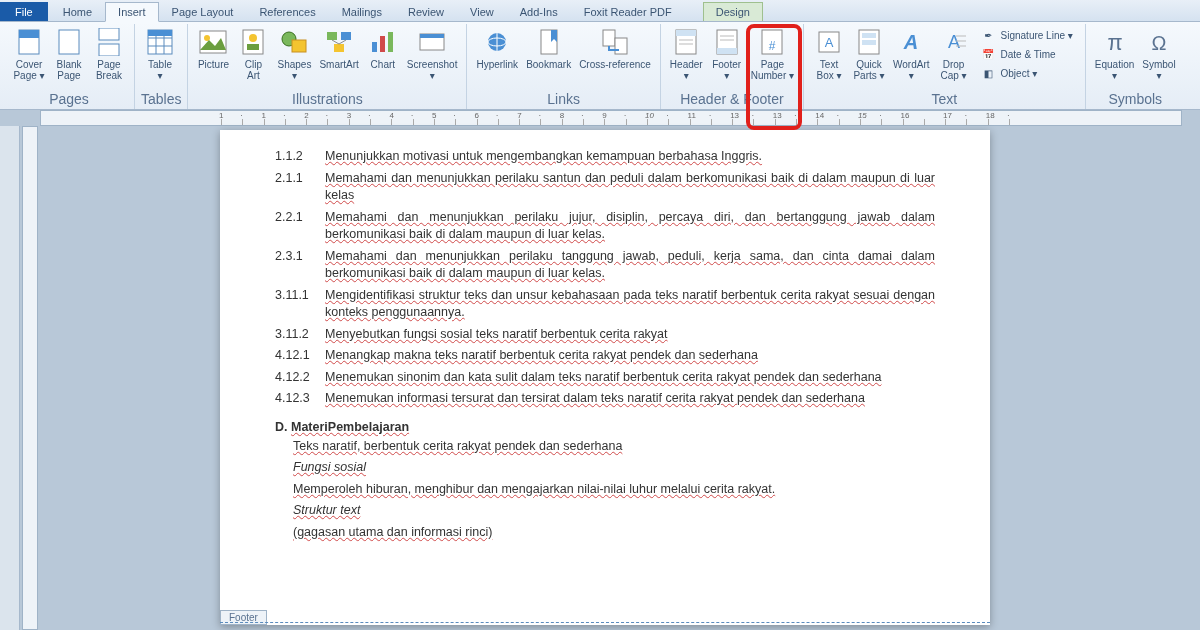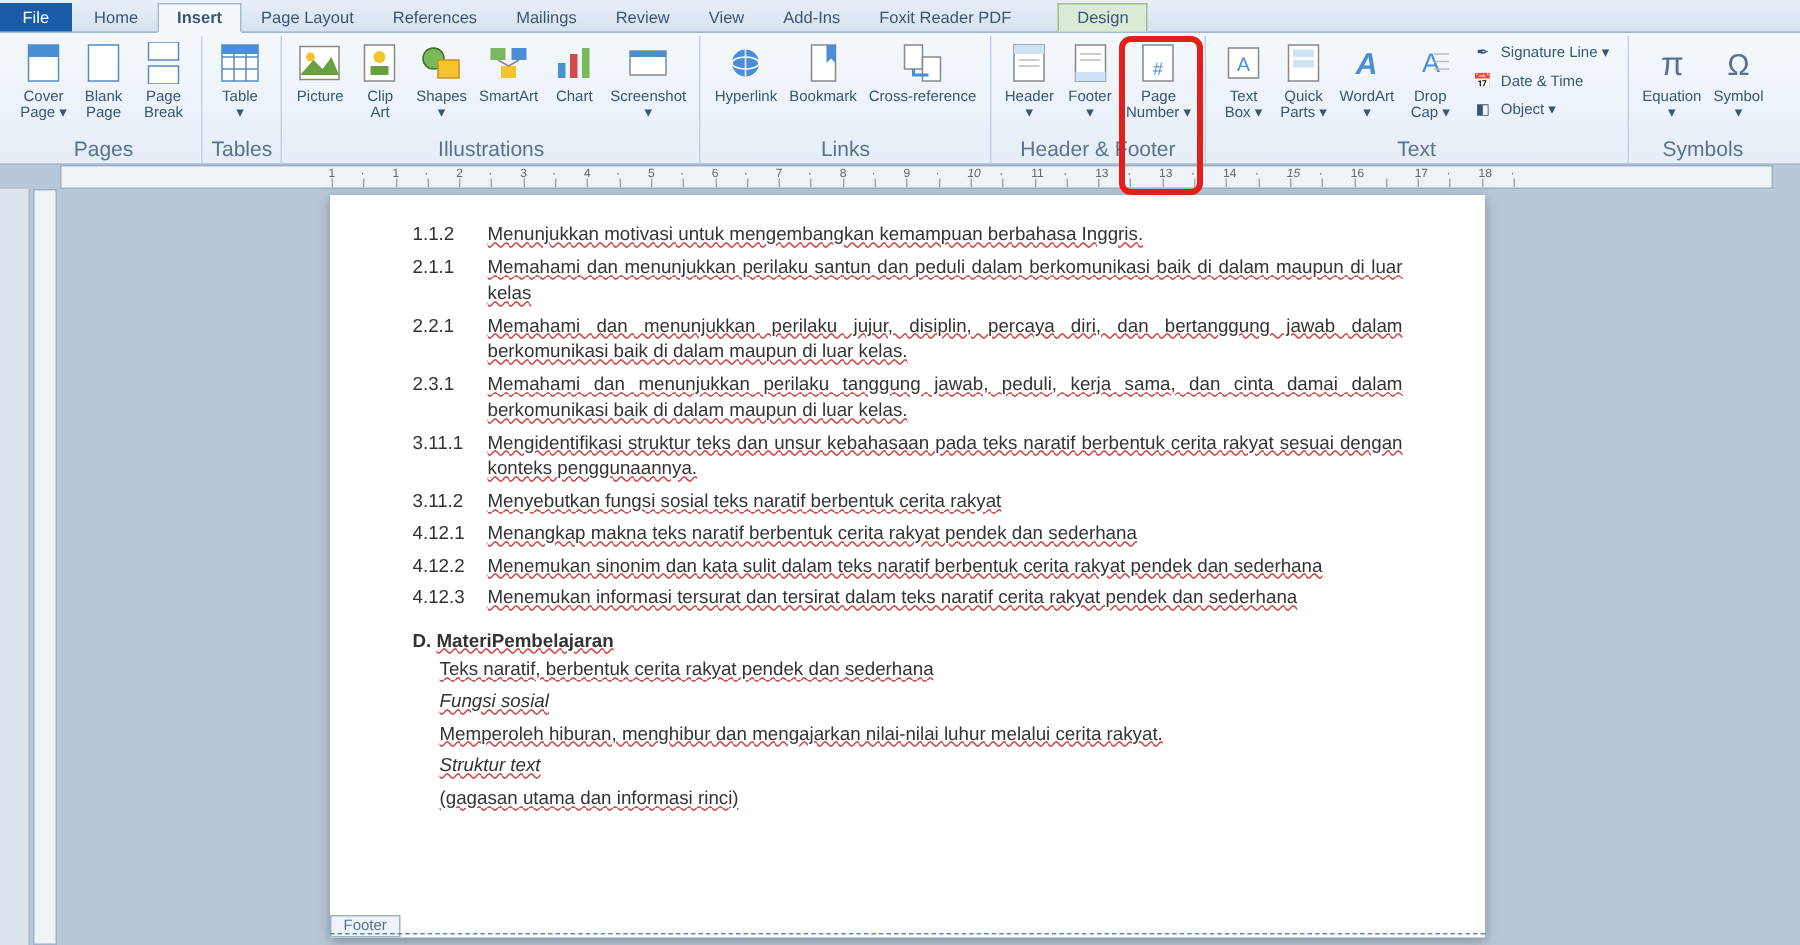--- a/index.html
+++ b/index.html
@@ -1,20 +1,20 @@
 <!DOCTYPE html>
 <html><head>
 <meta charset="utf-8">
 <style>
 * { margin:0; padding:0; box-sizing:border-box; font-family:"Segoe UI",Tahoma,sans-serif; }
 body { background:#b8c8d8; width:1200px; height:630px; overflow:hidden; position:relative; font-size:11px; color:#333; }
 .tabbar { background:linear-gradient(#e8eff7,#d5e2f0); height:22px; display:flex; align-items:flex-end; border-bottom:1px solid #a6b8cc; }
 .tab { padding:3px 12px 3px; font-size:11px; color:#3b5573; cursor:pointer; border:1px solid transparent; border-bottom:none; }
 .tab.file { background:#1a5ba8; color:#fff; border-radius:0; padding:3px 14px; margin-right:2px; }
-.tab.active { background:#f5f9fd; border:1px solid #a6b8cc; border-bottom:1px solid #f5f9fd; margin-bottom:-1px;font-weight:bold; }
+.tab.active { background:#f5f9fd; border:1px solid #a6b8cc; border-bottom:1px solid #f5f9fd; margin-bottom:-1px; }
 .tab.context { color:#3b5573; background:#d9ead6; border:1px solid #9fc08f; border-bottom:none; margin-left:18px;}
 .ribbon { background:linear-gradient(#f5f9fd,#e5edf6); height:88px; display:flex; border-bottom:1px solid #a6b8cc; padding:2px 4px 0; }
 .group { border-right:1px solid #c4d3e3; padding:0 6px; display:flex; flex-direction:column; justify-content:space-between; }
 .group-items { display:flex; gap:2px; flex:1; }
 .group-label { font-size:14px; color:#5a7290; text-align:center; padding:1px 0 2px; }
 .rbtn { display:flex; flex-direction:column; align-items:center; justify-content:flex-start; padding:2px 3px; border-radius:3px; cursor:pointer; min-width:34px; }
 .rbtn .ico { width:32px; height:32px; display:flex; align-items:center; justify-content:center; }
 .rbtn .lbl { font-size:10px; color:#3b5573; text-align:center; line-height:11px; margin-top:1px; white-space:pre; }
 .small-stack { display:flex; flex-direction:column; gap:1px; padding:2px 4px; font-size:10px; color:#3b5573;}
 .small-stack .row { display:flex; align-items:center; gap:4px; cursor:pointer; padding:1px 2px; }

